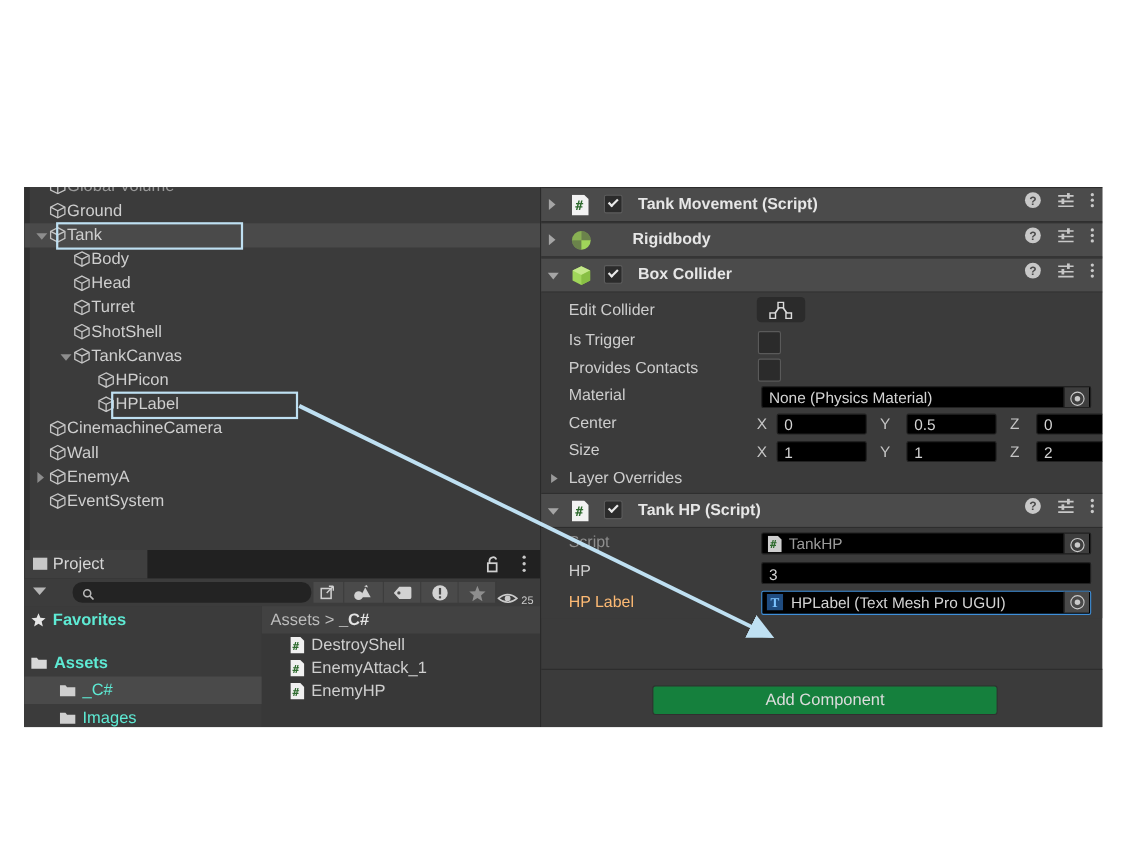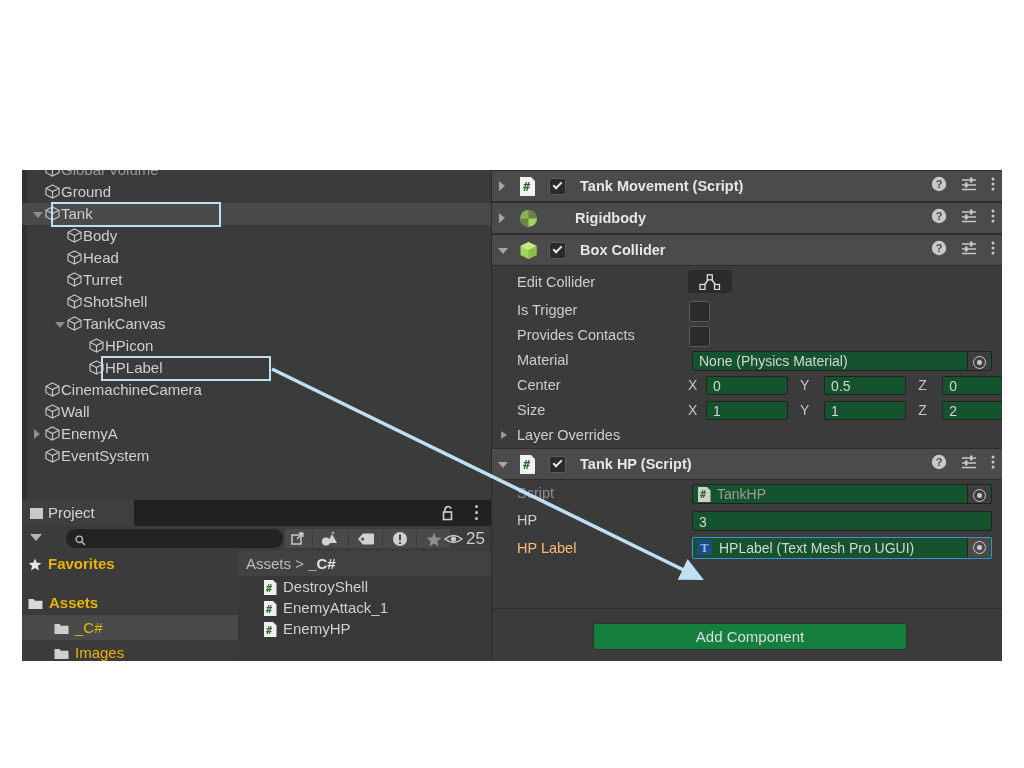--- a/index.html
+++ b/index.html
@@ -74,25 +74,25 @@
   }
   #searchbox .mag{position:absolute;left:9px;top:4px;}
   #searchbox input{
     position:absolute;left:26px;top:0;width:185px;height:19px;background:transparent;border:0;
     color:#cfcfcf;font-size:12px;font-family:"Liberation Sans",sans-serif;outline:none;
   }
   .tbbtn{
     position:absolute;top:3px;height:19px;background:#4a4a4a;border-right:1px solid #3c3c3c;
     text-align:center;
   }
-  #eyecount{position:absolute;right:6px;top:3px;height:19px;line-height:19px;color:#cbcbcb;font-size:17px;text-align:center;}
+  #eyecount{position:absolute;right:6px;top:11px;height:19px;line-height:19px;color:#cbcbcb;font-size:10px;text-align:center;}
 
   #proj-body{position:absolute;left:0;top:51px;width:469px;height:110px;background:#383838;}
   #proj-left{position:absolute;left:0;top:0;width:216px;height:110px;background:#3b3b3b;}
-  #proj-left .plrow{height:25px;line-height:25px;font-size:15px;color:#eab308;white-space:nowrap;padding-left:6px;}
+  #proj-left .plrow{height:25px;line-height:25px;font-size:15px;color:#5eead4;white-space:nowrap;padding-left:6px;}
   #proj-left .plrow.bold{font-weight:bold;}
   #proj-left .plrow.selrow{background:#4a4a4a;}
   #proj-right{position:absolute;left:216px;top:0;width:253px;height:110px;background:#383838;}
   #breadcrumb{height:25px;line-height:25px;background:#424242;color:#bcbcbc;font-size:15px;padding-left:8px;white-space:nowrap;}
   #breadcrumb .cur{color:#e3e3e3;font-weight:bold;}
   .assetrow{height:21px;line-height:21px;font-size:15px;color:#cfcfcf;padding-left:26px;white-space:nowrap;}
   .sicon{display:inline-block;width:13px;height:15px;vertical-align:-3px;margin-right:6px;position:relative;}
 
   
   #inspector{position:absolute;left:469px;top:0;width:511px;height:491px;background:#3b3b3b;border-left:1px solid #2a2a2a;}
@@ -117,21 +117,21 @@
   .headicons{position:absolute;right:8px;top:0;height:30px;}
   .hi{display:inline-block;vertical-align:middle;margin-left:10px;}
 
   .comp-body{background:#3b3b3b;padding:0;}
   .prow{position:relative;height:25px;line-height:25px;font-size:14.5px;color:#cdcdcd;white-space:nowrap;}
   .plabel{position:absolute;left:25px;top:0;}
   .plabel.dim{color:#8e8e8e;}
   .plabel.blue{color:#fdba74;}
 
   .unity-field{
-    background:#14532d;border:1px solid #212121;border-radius:2px;height:19px;line-height:19px;
+    background:#000000;border:1px solid #212121;border-radius:2px;height:19px;line-height:19px;
     color:#d4d4d4;font-size:14px;box-sizing:border-box;padding-left:6px;position:relative;
   }
   .chk{width:19px;height:19px;background:#2b2b2b;border:1px solid #5a5a5a;border-radius:2px;display:inline-block;}
   .objfield{position:absolute;left:200px;top:3px;width:300px;height:20px;}
   .objfield .picker{
     position:absolute;right:1px;top:0;width:22px;height:18px;background:#3e3e3e;border-left:1px solid #212121;
   }
   .circledot{position:absolute;left:5px;top:4px;width:11px;height:11px;border:1.5px solid #cacaca;border-radius:50%;}
   .circledot::after{content:"";position:absolute;left:3px;top:3px;width:5px;height:5px;background:#cacaca;border-radius:50%;}
   .axisgrp{position:absolute;top:3px;}

